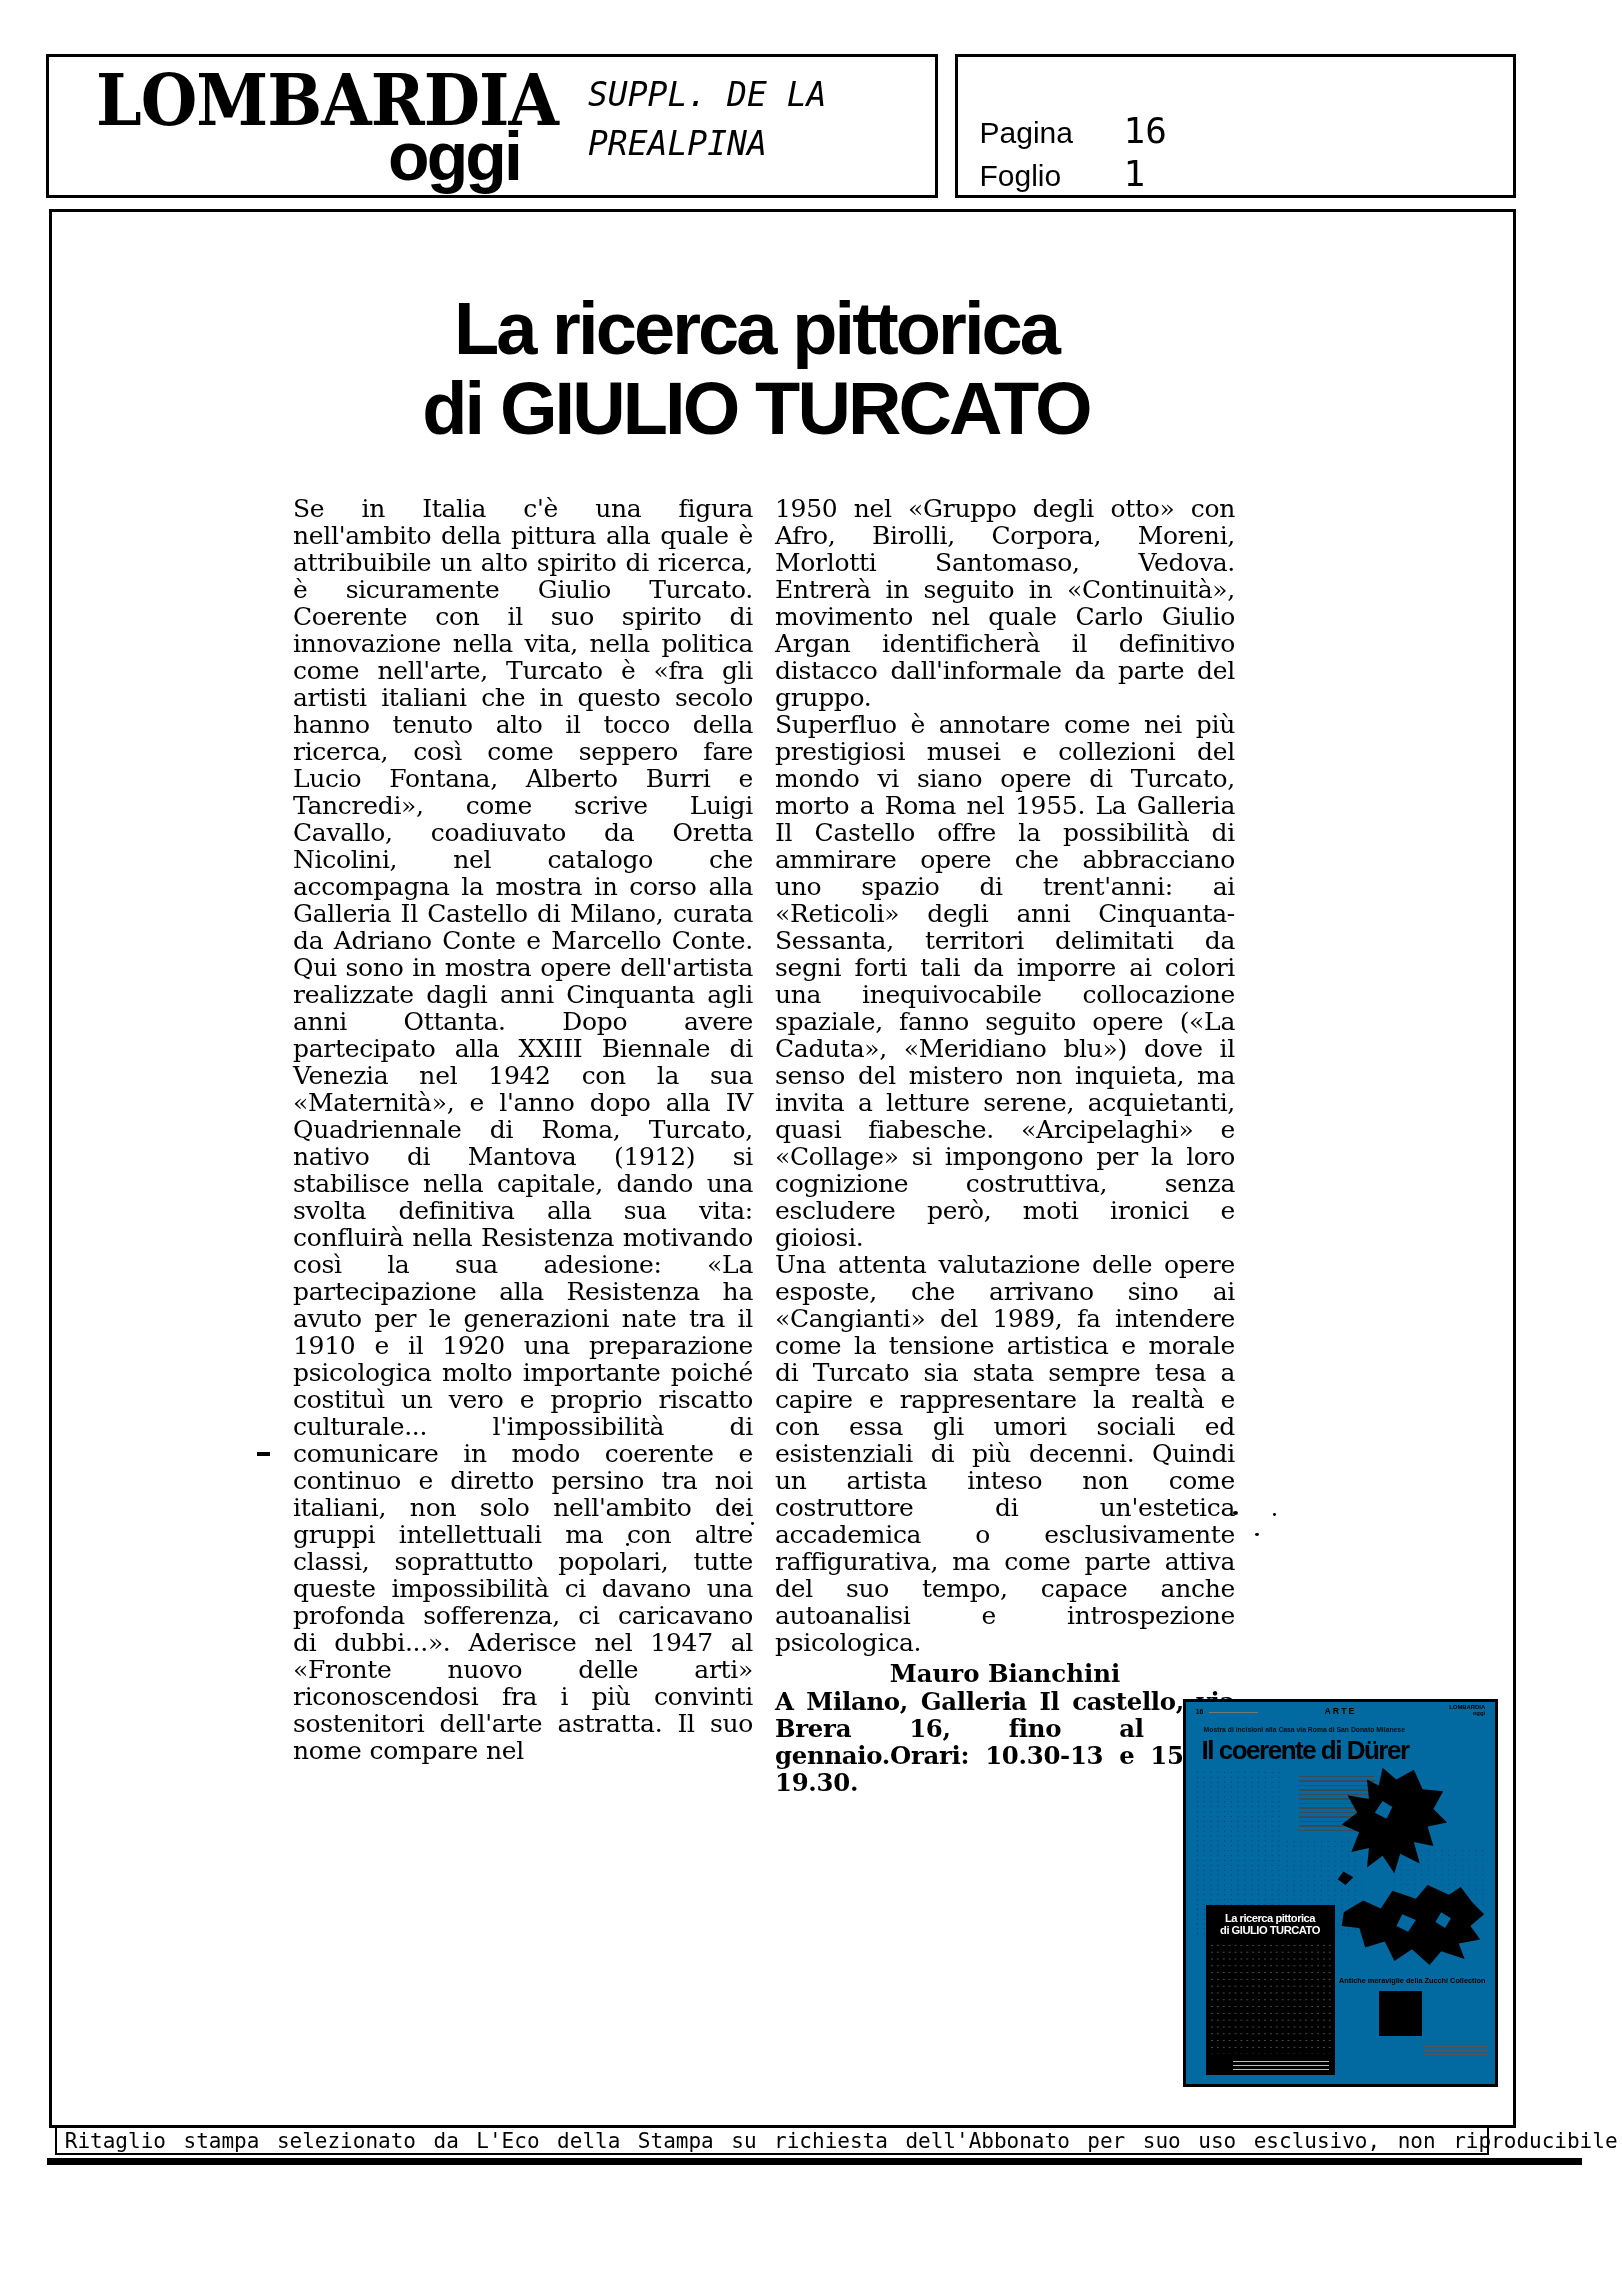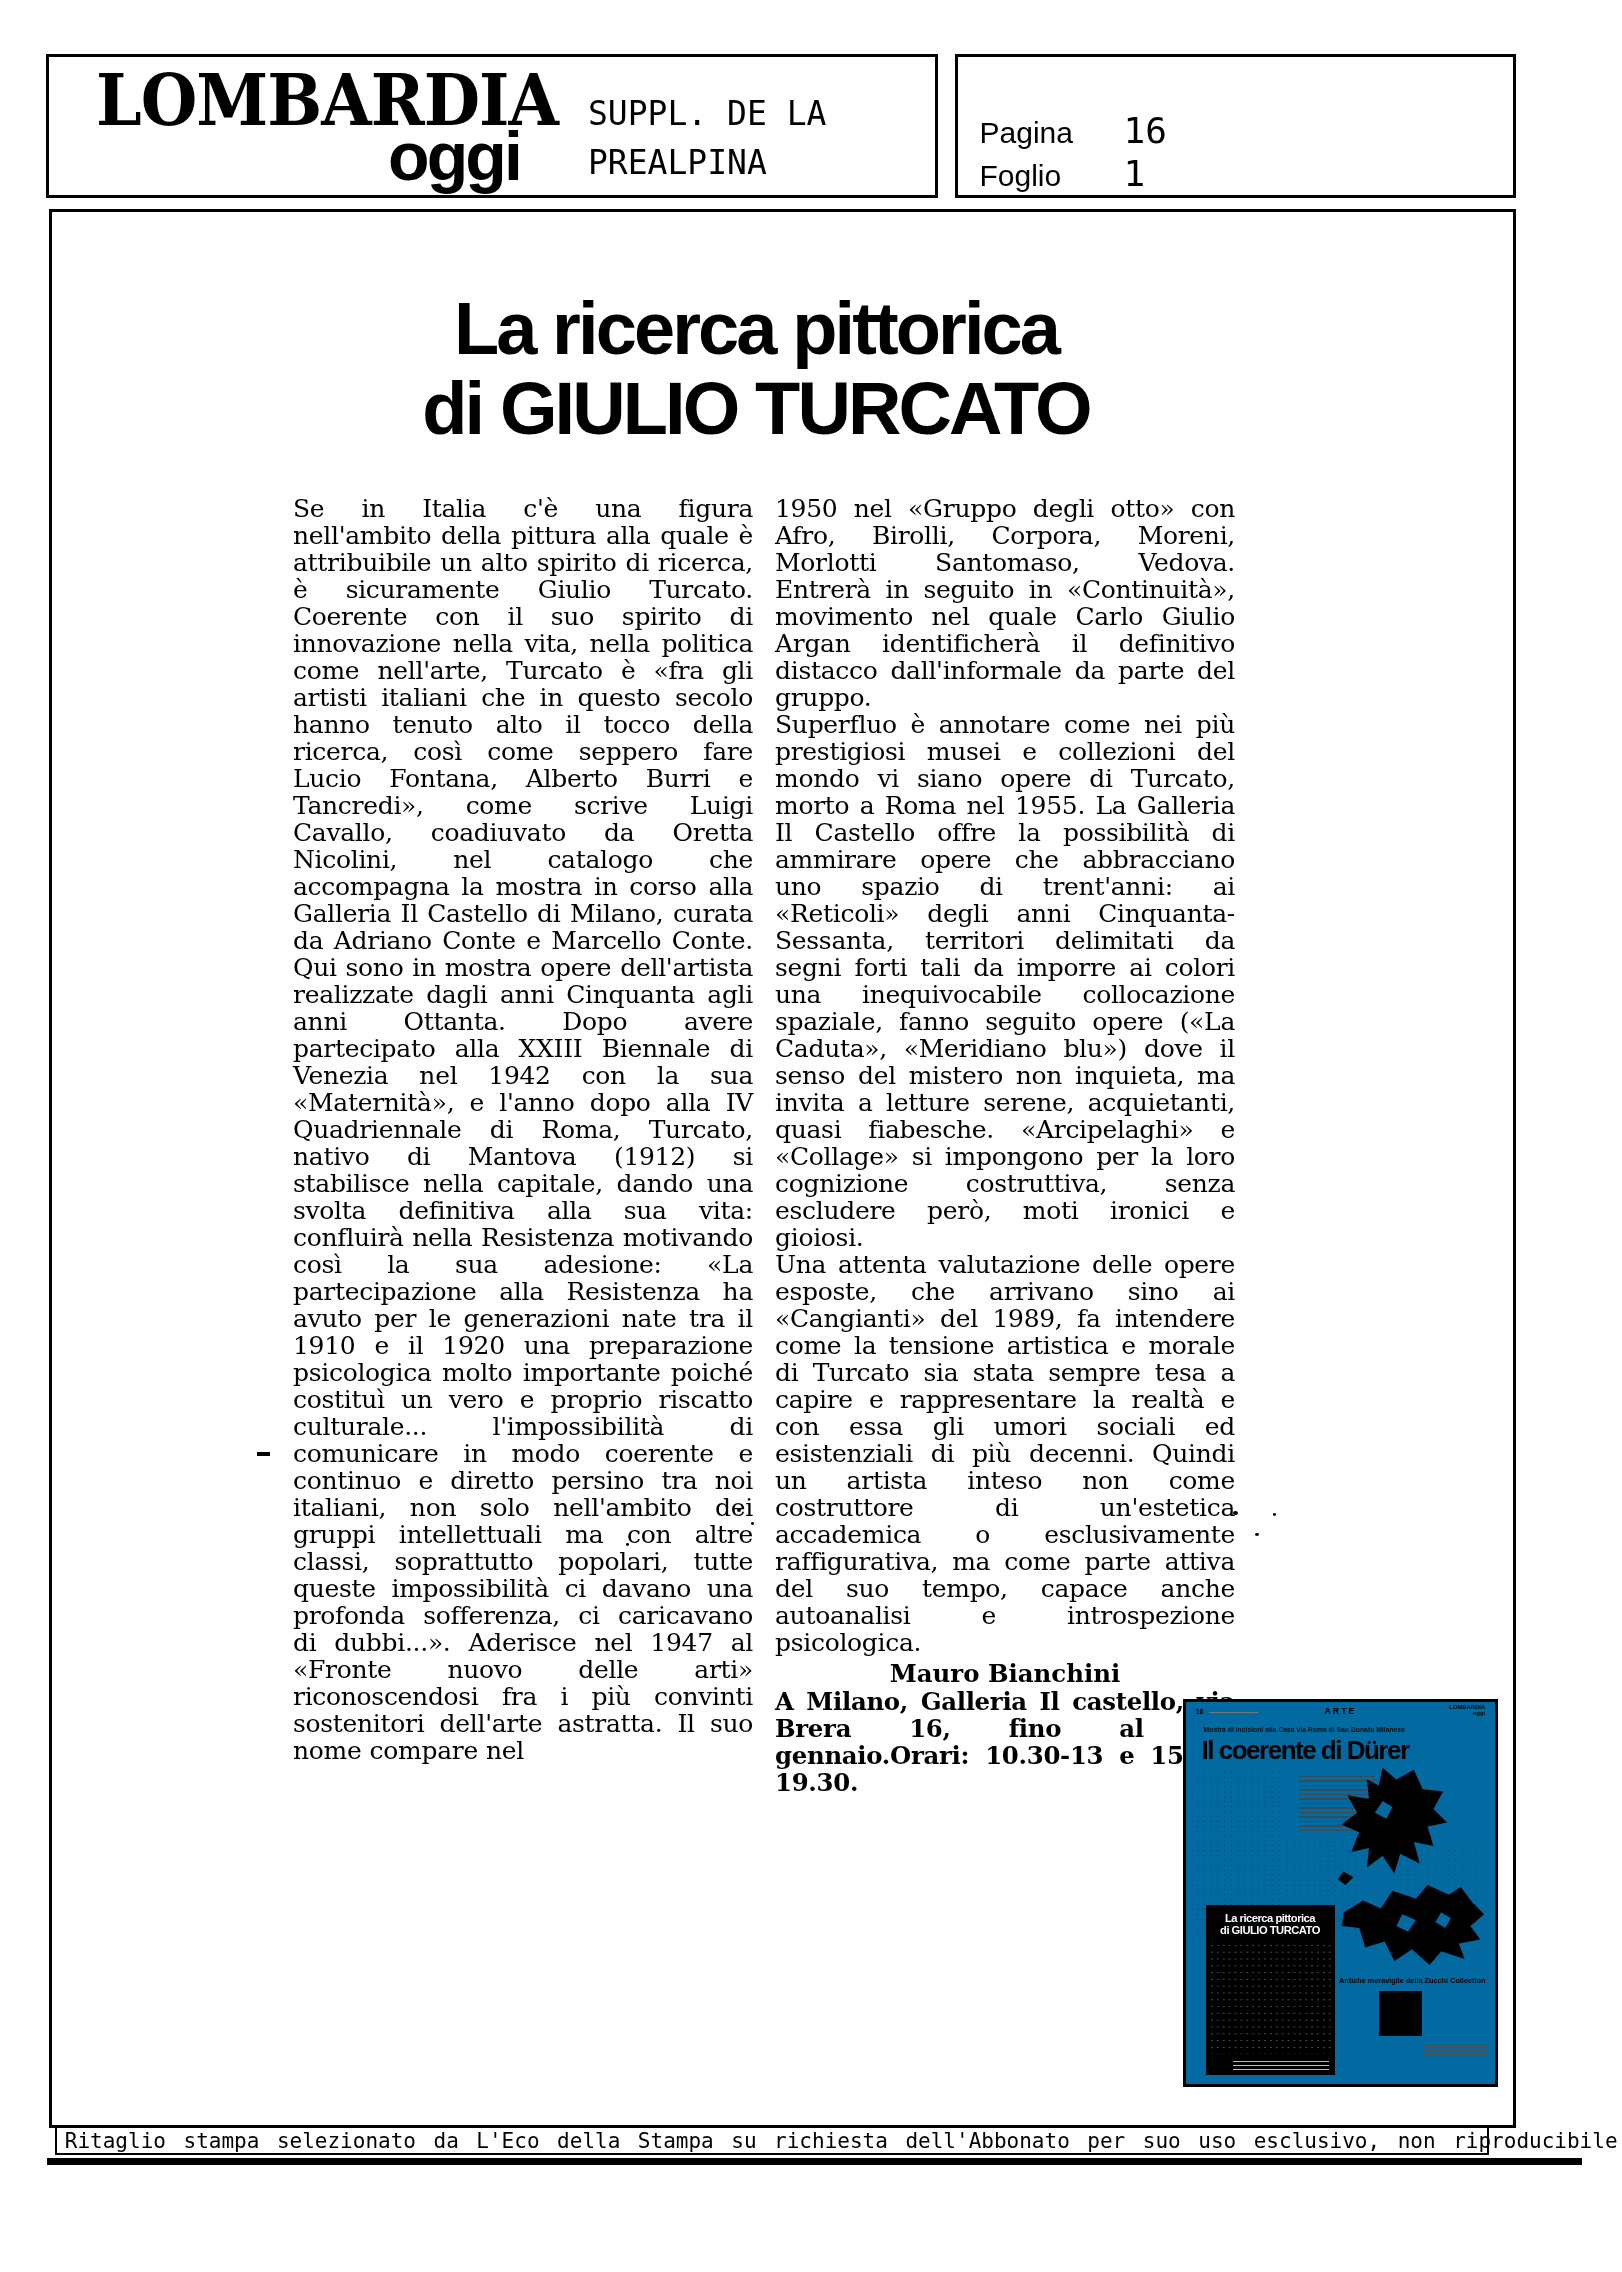--- a/index.html
+++ b/index.html
@@ -18,23 +18,24 @@
     font-family:"DejaVu Serif", serif; font-weight:bold;
     font-size:65px; letter-spacing:-1px; transform:scaleY(1.08); transform-origin:top left;
     white-space:nowrap;
   }
   .logo-oggi {
     position:absolute; left:339px; top:60px;
     font-family:"Liberation Sans", sans-serif; font-weight:bold;
     font-size:68px; letter-spacing:-2.9px; white-space:nowrap;
   }
   .suppl {
-    position:absolute; left:539px; top:32px;
+    position:absolute; left:539px; top:13px;
     font-family:"DejaVu Sans Mono", monospace; font-size:33px; line-height:49px;
     white-space:nowrap;
+    font-style:italic;
   }
   .meta-box {
     position:absolute; left:955px; top:54px; width:555px; height:138px;
     border:3.9px solid #000; background:#fff;
   }
   .meta-row { position:absolute; left:21.5px; white-space:nowrap; }
   .meta-row.r0 { top:9.8px; } .meta-row.r1 { top:53px; } .meta-row.r2 { top:96px; }
   .meta-label {
     display:inline-block; width:144px;
     font-family:"Liberation Sans", sans-serif; font-size:30px;

